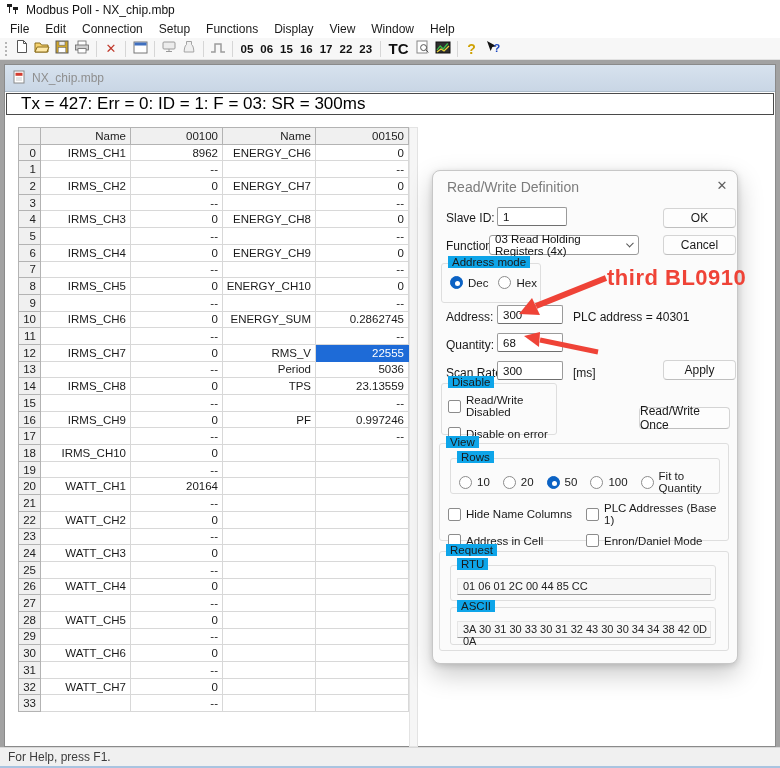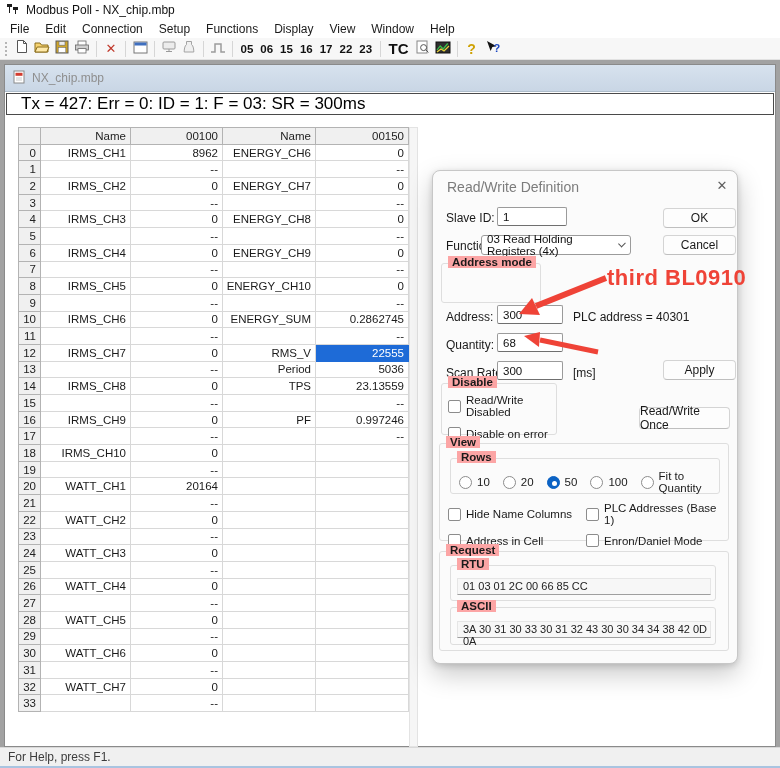--- a/index.html
+++ b/index.html
@@ -59,21 +59,21 @@
   .tbox { position:absolute; background:#fff; border:1px solid #9b9b9b; border-bottom-color:#6f6f6f;
           border-radius:2px; font-size:11.5px; padding:0 2px 0 5px; color:#111;
           font-family:"Liberation Sans","DejaVu Sans",sans-serif; }
   .btn { position:absolute; background:#fdfdfd; border:1px solid #d4d4d4; border-bottom-color:#bfbfbf;
          border-radius:4px; font-size:12px; color:#1a1a1a; display:flex; align-items:center; justify-content:center; }
   .select { position:absolute; background:#fff; border:1px solid #9b9b9b; border-radius:3px;
             font-size:11.5px; display:flex; align-items:center; padding-left:5px; color:#111; }
   .chev { margin-left:auto; margin-right:7px; width:6px; height:6px; border-right:1.4px solid #555;
           border-bottom:1.4px solid #555; transform:rotate(45deg) translateY(-2px); }
   .group { position:absolute; border:1px solid #dedede; border-radius:3px; }
-  .legend { position:absolute; top:-8px; left:6px; background:#fca5a5; padding:0 4px; font-size:11.5px; color:#1a1a1a;font-weight:bold; }
+  .legend { position:absolute; top:-8px; left:6px; background:#0ea5e9; padding:0 4px; font-size:11.5px; color:#1a1a1a; }
   .ctl { display:flex; align-items:center; gap:5px; font-size:11.5px; color:#1a1a1a; }
   .radio { width:13px; height:13px; border-radius:50%; border:1px solid #8c8c8c; background:#fff; position:relative; flex:0 0 auto; }
   .radio.on { background:#0b62c4; border-color:#0b62c4; }
   .radio.on::after { content:""; position:absolute; left:4px; top:4px; width:5px; height:5px; border-radius:50%; background:#fff; }
   .check { width:13px; height:13px; border:1px solid #8c8c8c; border-radius:2px; background:#fff; flex:0 0 auto; }
   .reqbox { position:absolute; background:#f7f7f7; border:1px solid #e6e6e6; border-bottom:1px solid #9f9f9f;
             font-size:11px; color:#222; padding:1px 0 0 5px; }
 
   
   .anno-text { position:absolute; left:607px; top:265px; color:#ef4337; font-size:22px; z-index:60; letter-spacing:0.5px;font-weight:bold; }
@@ -483,28 +483,38 @@
 
   <div class="dialog">
     <div class="dlg-title">Read/Write Definition</div>
     <div class="dlg-close">✕</div>
 
     <div class="dlg-label" style="left:13px; top:40px;">Slave ID:</div>
     <input class="tbox" style="left: 64px; top: 36px; width: 70px; height: 19px;" readonly="" value="1">
     <div class="btn" style="left:230px; top:37px; width:73px; height:20px;">OK</div>
 
     <div class="dlg-label" style="left:13px; top:68px;">Function:</div>
-    <div class="select" style="left:48px; top:64px; width:150px; height:20px;">
+    <div class="select" style="left:56px; top:64px; width:150px; height:20px;">
       <span>03 Read Holding Registers (4x)</span>
       <span class="chev"></span>
     </div>
     <div class="btn" style="left:230px; top:64px; width:73px; height:20px;">Cancel</div>
 
     <div class="group" style="left:8px; top:92px; width:100px; height:40px;">
       <span class="legend">Address mode</span>
+      <div id="addr-mode-radios" style="display:flex; gap:10px; padding:12px 0 0 8px;">
+          <label class="ctl">
+            <span class="radio on"></span>
+            <span>Dec</span>
+          </label>
+          <label class="ctl">
+            <span class="radio"></span>
+            <span>Hex</span>
+          </label>
+        </div>
     </div>
 
     <div class="dlg-label" style="left:13px; top:139px;">Address:</div>
     <input class="tbox" style="left: 64px; top: 134px; width: 66px; height: 19px;" readonly="" value="300">
     <div class="dlg-label" style="left:140px; top:139px;">PLC address = 40301</div>
 
     <div class="dlg-label" style="left:13px; top:167px;">Quantity:</div>
     <input class="tbox" style="left: 64px; top: 162px; width: 66px; height: 19px;" readonly="" value="68">
 
     <div class="dlg-label" style="left:13px; top:195px;">Scan Rate:</div>
@@ -571,21 +581,21 @@
             <span class="check"></span>
             <span>Enron/Daniel Mode</span>
           </label>
         </div>
     </div>
 
     <div class="group" style="left:6px; top:380px; width:290px; height:100px;">
       <span class="legend">Request</span>
       <div class="group" style="left:10px; top:13px; width:266px; height:36px;">
         <span class="legend">RTU</span>
-        <div class="reqbox" style="left:6px; top:12px; width:254px; height:17px;">01 03 01 2C 00 66 85 CC</div>
+        <div class="reqbox" style="left:6px; top:12px; width:254px; height:17px;">01 06 01 2C 00 44 85 CC</div>
       </div>
       <div class="group" style="left:10px; top:55px; width:266px; height:38px;">
         <span class="legend">ASCII</span>
         <div class="reqbox" style="left:6px; top:13px; width:254px; height:17px;">3A 30 31 30 33 30 31 32 43 30 30 34 34 38 42 0D 0A</div>
       </div>
     </div>
   </div>
 
   <div class="anno-text" style="color: rgb(239, 67, 55);">third BL0910</div>
   <svg class="anno-svg" width="780" height="768">

